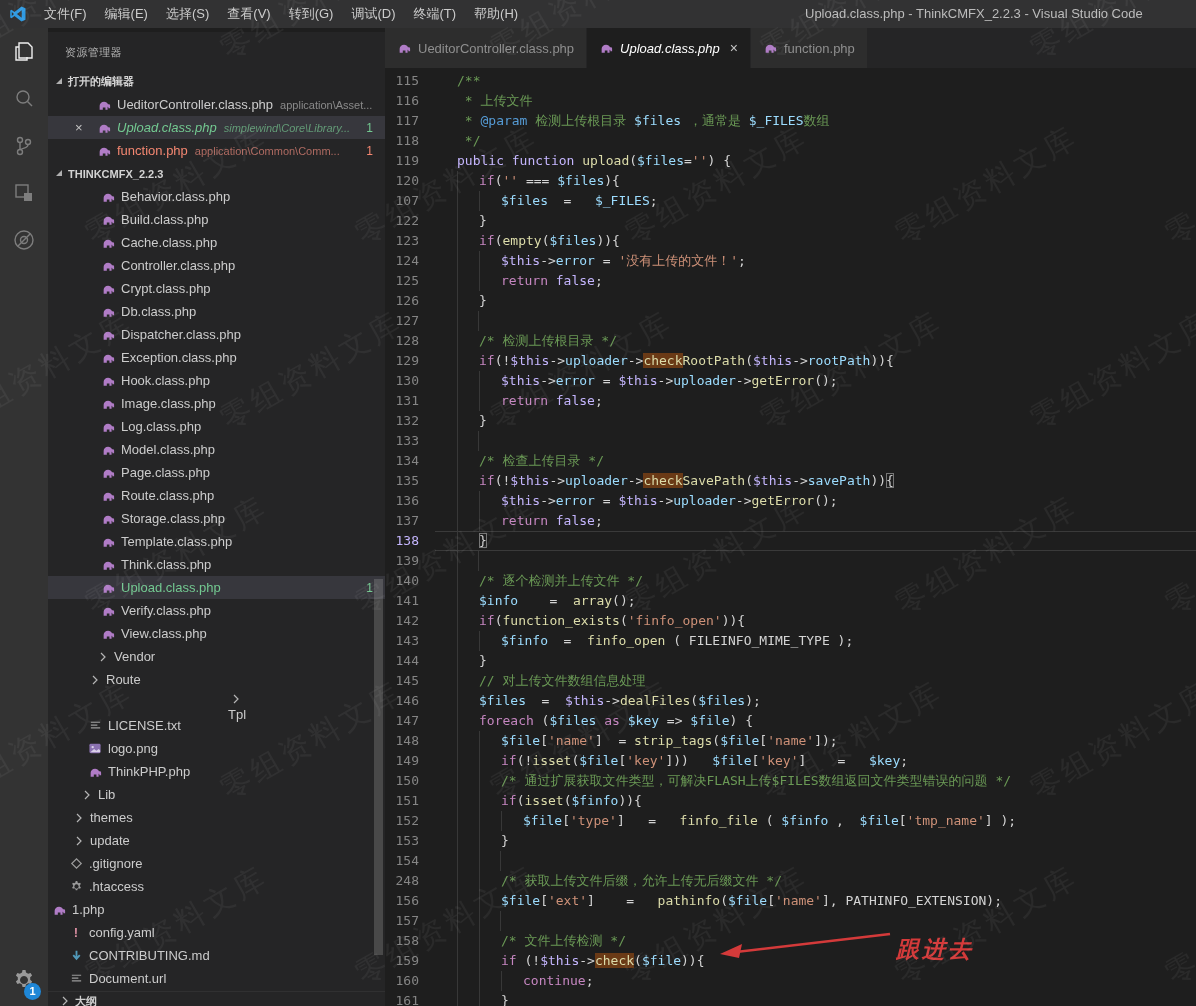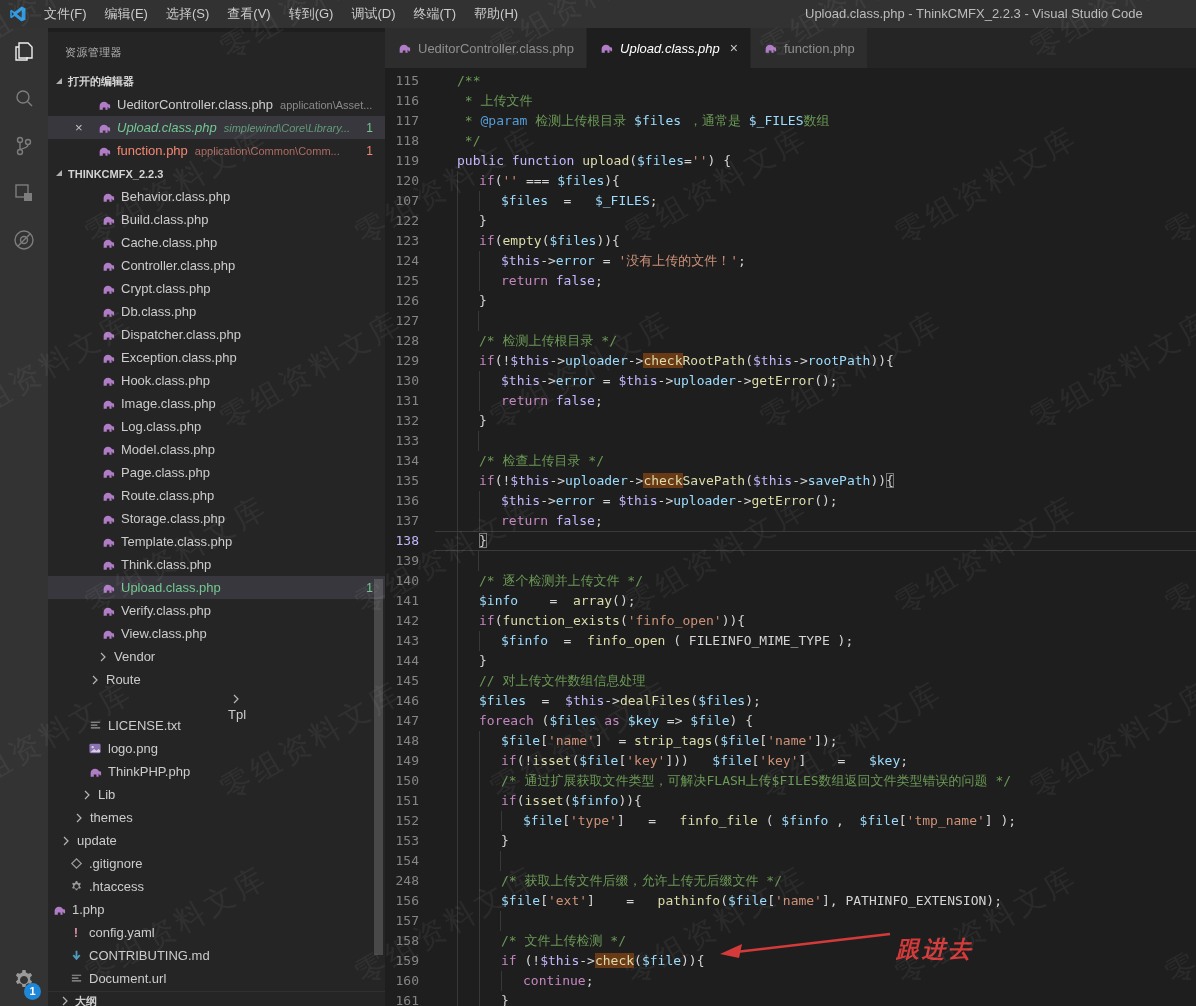--- a/index.html
+++ b/index.html
@@ -397,21 +397,21 @@
           <span class="lbl">Lib</span>
         </div>
         <div class="row" style="padding-left: 23px;">
           <span class="chev">
             <svg viewBox="0 0 16 16">
               <path d="M6 4 L10 8 L6 12" stroke="#b5b5b5" fill="none" stroke-width="1.2"></path>
             </svg>
           </span>
           <span class="lbl">themes</span>
         </div>
-        <div class="row" style="padding-left: 10px;">
+        <div class="row" style="padding-left: 23px;">
           <span class="chev">
             <svg viewBox="0 0 16 16">
               <path d="M6 4 L10 8 L6 12" stroke="#b5b5b5" fill="none" stroke-width="1.2"></path>
             </svg>
           </span>
           <span class="lbl">update</span>
         </div>
         <div class="row" style="padding-left: 20px;">
           <span class="fic">
             <svg width="13" height="13" viewBox="0 0 14 14">

